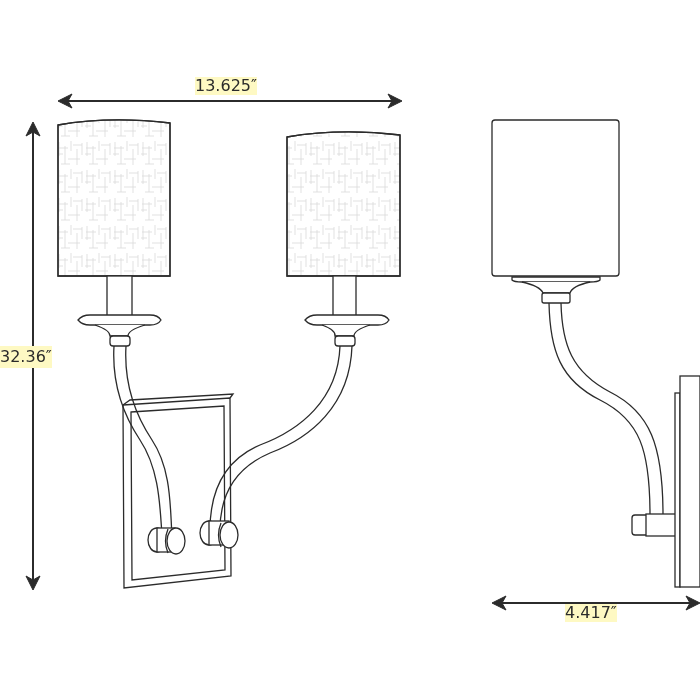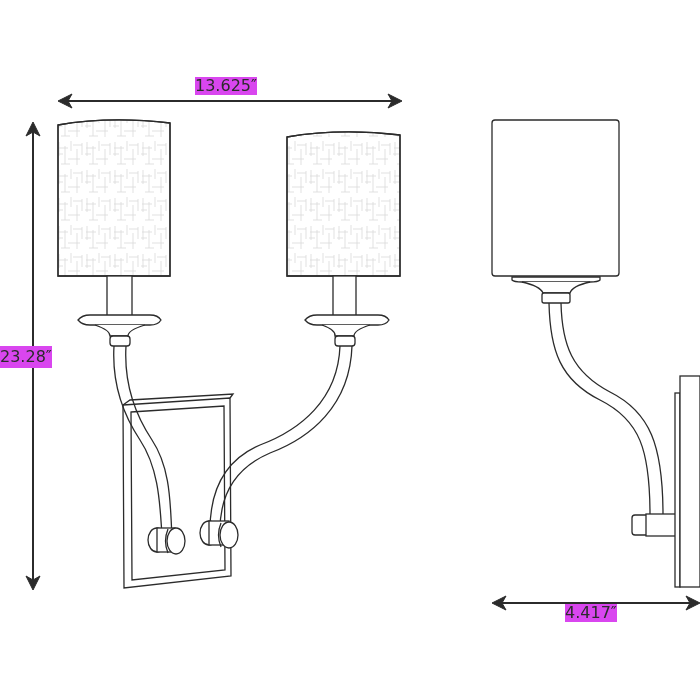--- a/index.html
+++ b/index.html
@@ -1,18 +1,18 @@
 <!DOCTYPE html>
 <html><head>
   <meta charset="utf-8">
   <style>
     html, body { margin: 0; padding: 0; background: #ffffff; }
     body { width: 700px; height: 700px; position: relative; overflow: hidden; font-family: "DejaVu Sans", sans-serif; }
     .canvas { position: absolute; left: 0; top: 0; width: 700px; height: 700px; }
-    .dim-label { position: absolute; font-size: 16px; color: #2b2b2b; background: #d946ef; line-height: 18px; white-space: nowrap; }
+    .dim-label { position: absolute; font-size: 16px; color: #2b2b2b; background: #fef9c3; line-height: 18px; white-space: nowrap; }
     .dim-width { left: 195px; top: 77px; }
     .dim-height { left: 0px; top: 346px; padding: 2px 0; }
     .dim-depth { left: 565px; top: 604px; }
   </style>
 </head>
 <body>
 
 <svg class="canvas" viewBox="0 0 700 700" xmlns="http://www.w3.org/2000/svg">
   <defs>
     <pattern id="linen" width="28" height="28" patternUnits="userSpaceOnUse">
@@ -111,14 +111,14 @@
       <rect x="646" y="514" width="30" height="22"></rect>
     </g>
     <g>
       <rect x="675" y="393" width="5" height="194"></rect>
       <rect x="680" y="376" width="20" height="211"></rect>
     </g>
   </g>
 </svg>
 
 <div class="dim-label dim-width">13.625″</div>
-<div class="dim-label dim-height">23.28″</div>
+<div class="dim-label dim-height">32.36″</div>
 <div class="dim-label dim-depth">4.417″</div>
 
 </body></html>

